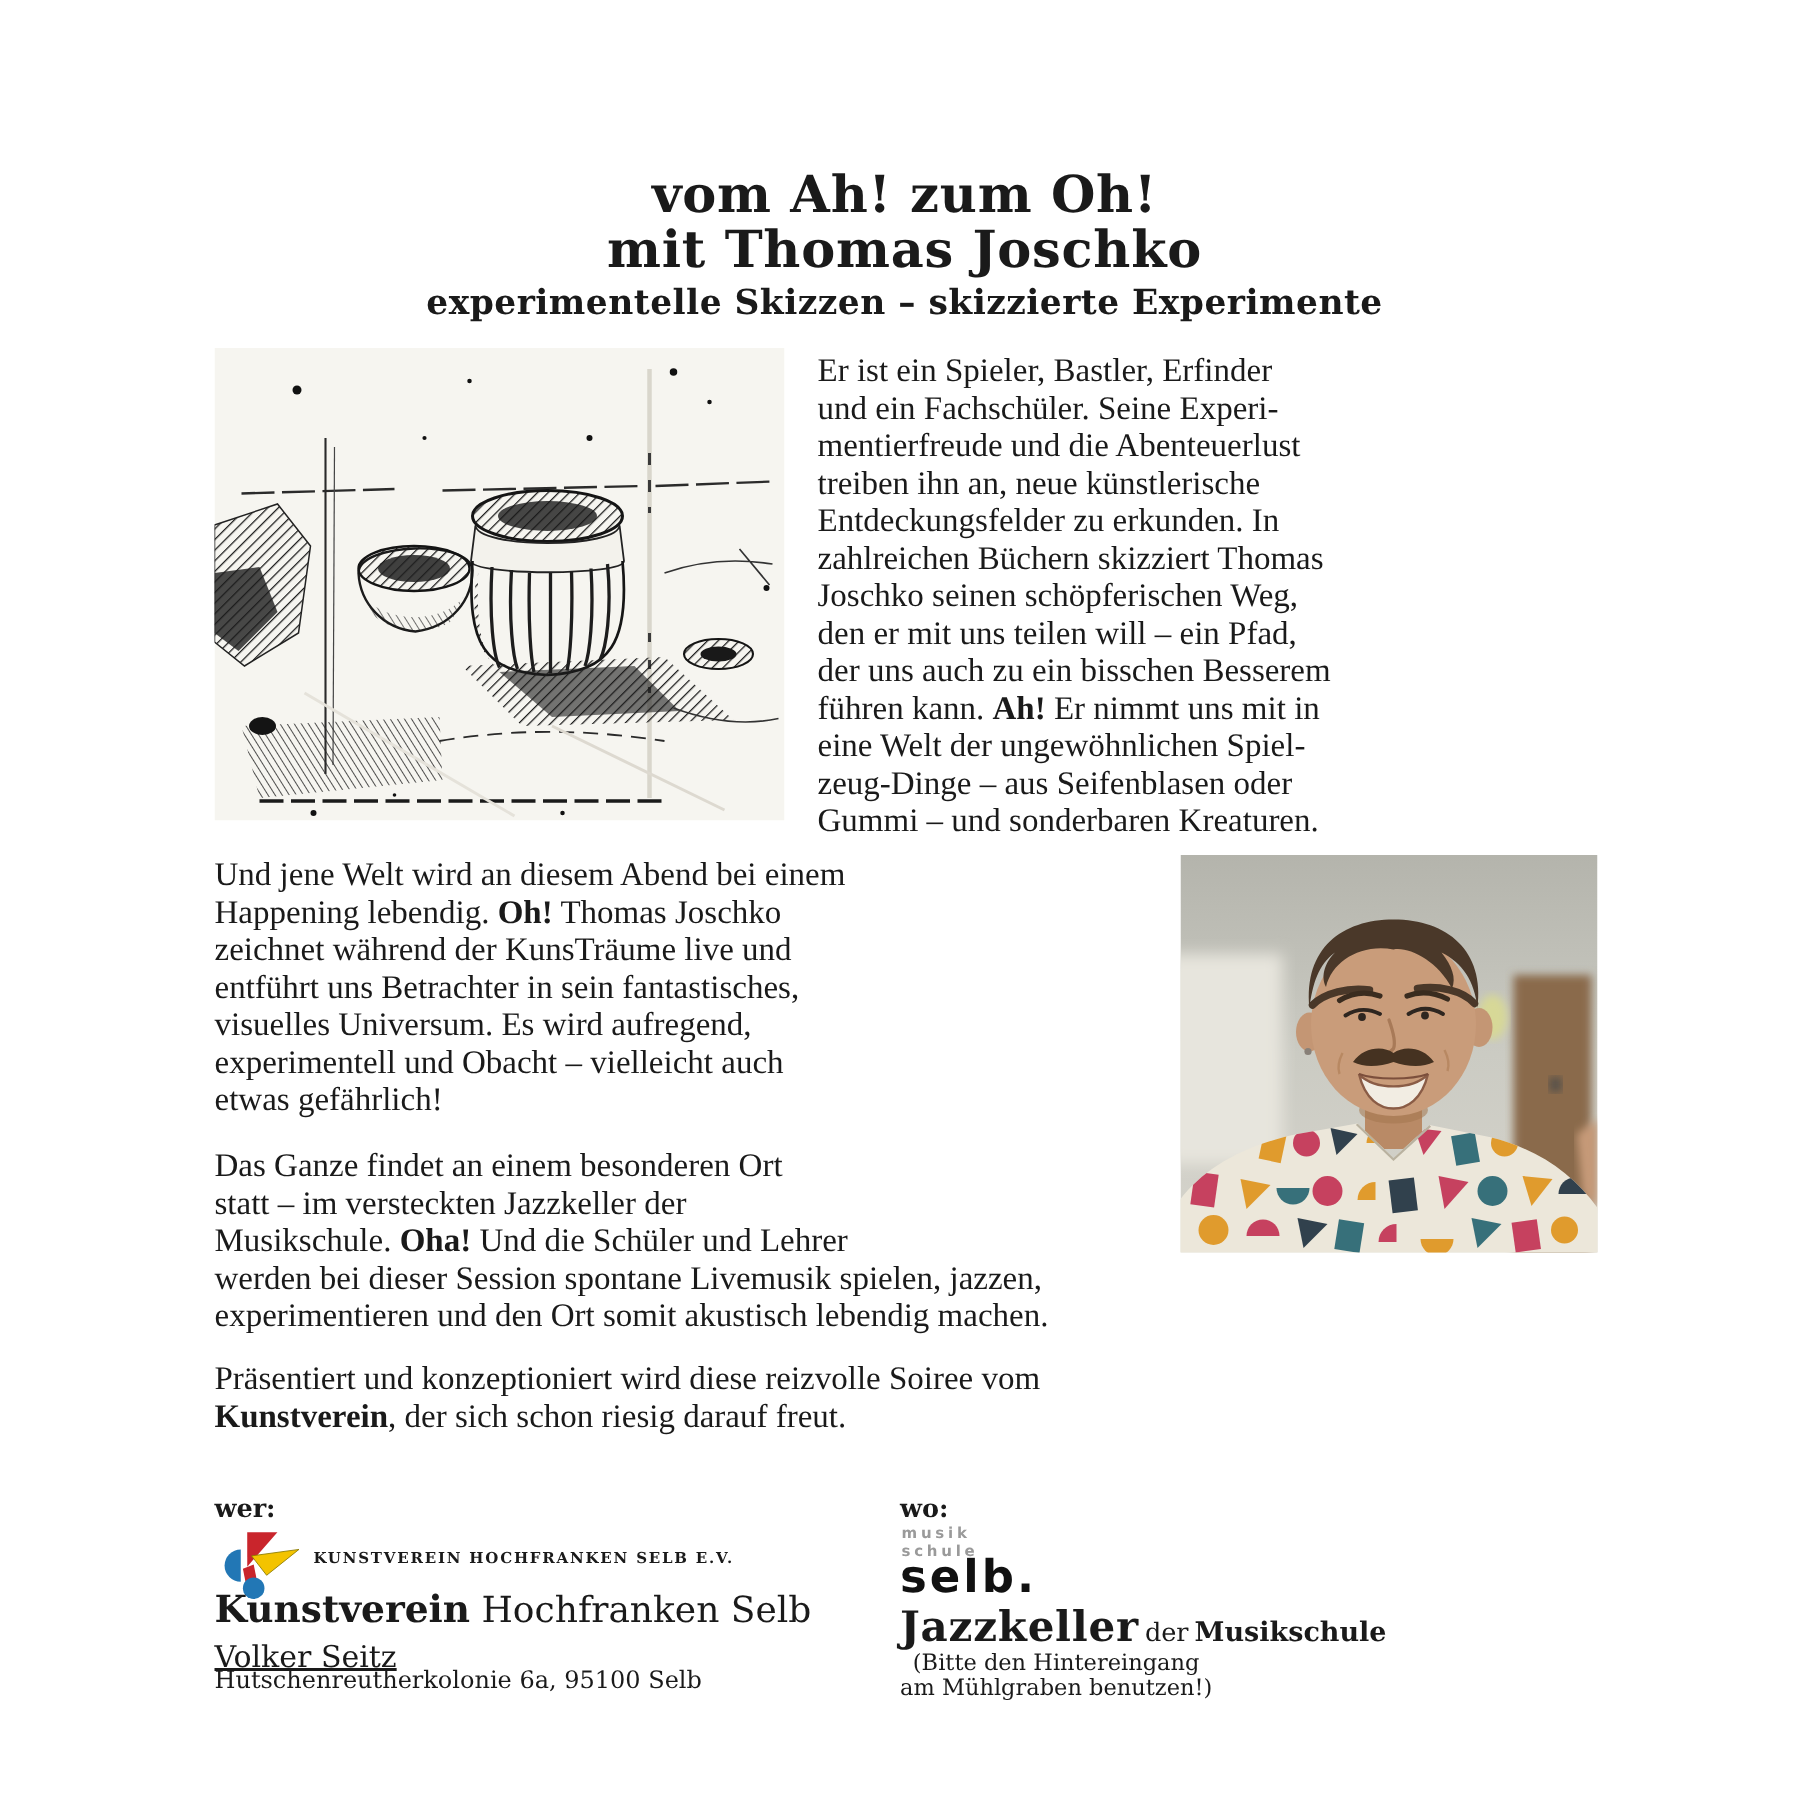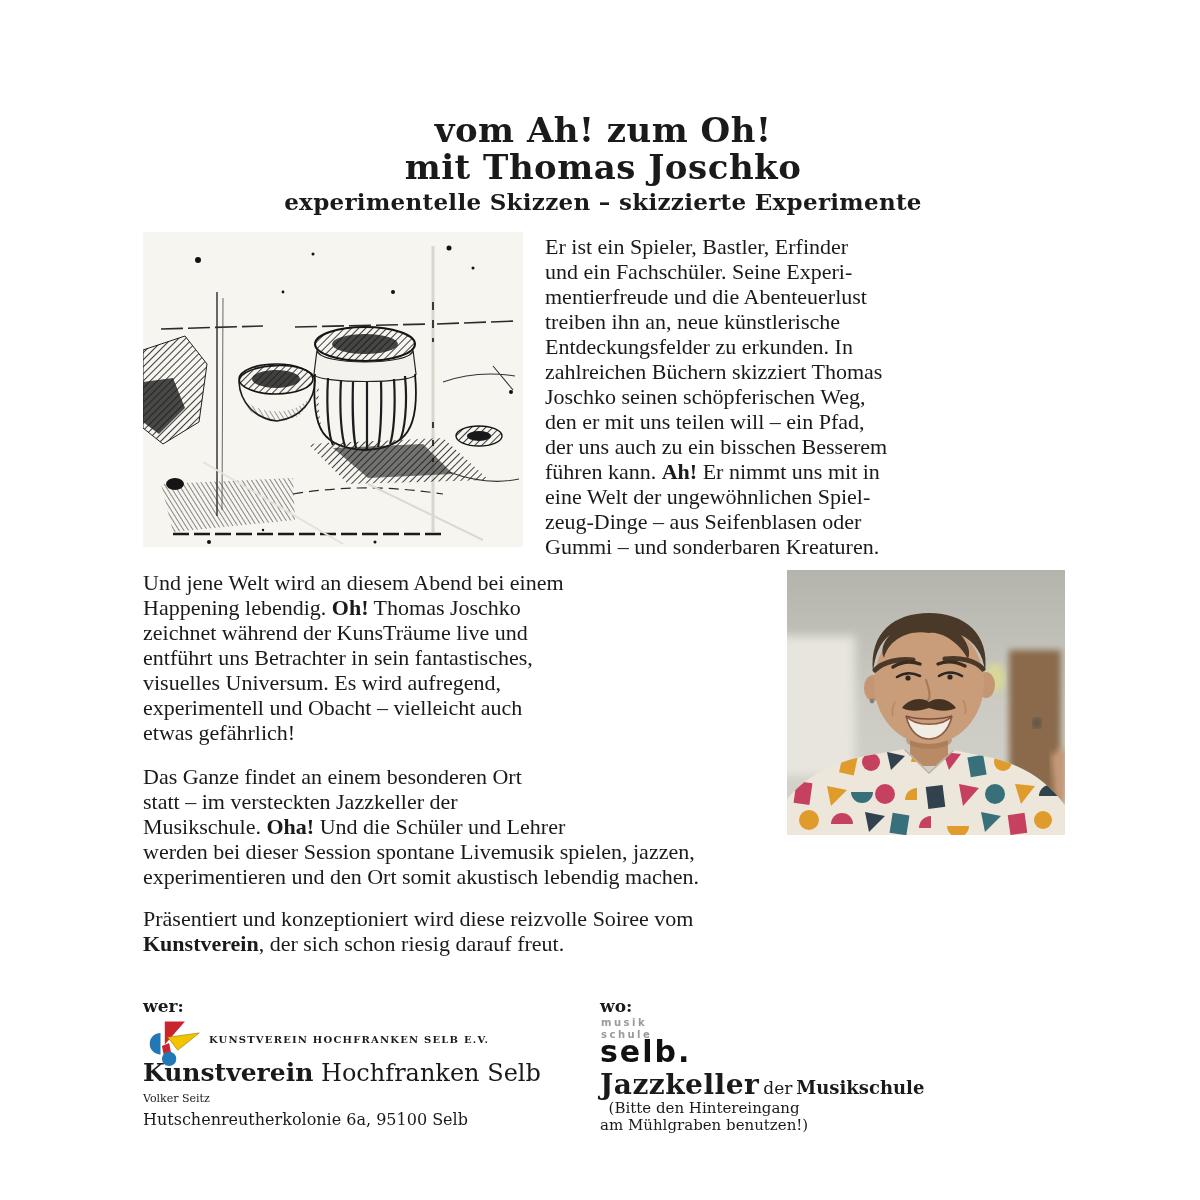--- a/index.html
+++ b/index.html
@@ -41,21 +41,21 @@
 
   .footer-label { position: absolute; top: 0; left: 0; font-size: 17px; font-weight: bold; }
 
   .who-logo { position: absolute; top: 24px; left: 0; width: 58px; height: 46px; }
   .who-logo-caption {
     position: absolute; top: 38px; left: 66px;
     font-size: 10px; font-weight: bold; letter-spacing: 1.2px; white-space: nowrap;
   }
   .who-org { position: absolute; top: 62px; left: 0; font-size: 24px; white-space: nowrap; }
   .who-org .org-bold { font-weight: bold; font-size: 25px; }
-  .who-name    { position: absolute; top: 96px;  left: 0; font-size: 11px; }
+  .who-name    { position: absolute; top: 96px;  left: 0; font-size: 20px; text-decoration: underline; }
   .who-address { position: absolute; top: 114px; left: 0; font-size: 16px; white-space: nowrap; }
 
   .ms-small {
     position: absolute; left: 1px;
     font-family: "DejaVu Sans", "Liberation Sans", sans-serif;
     font-size: 10px; letter-spacing: 2.5px; color: #9a9a9a; font-weight: bold;
   }
   .ms-musik  { top: 21px; }
   .ms-schule { top: 33px; }
   .ms-selb {

